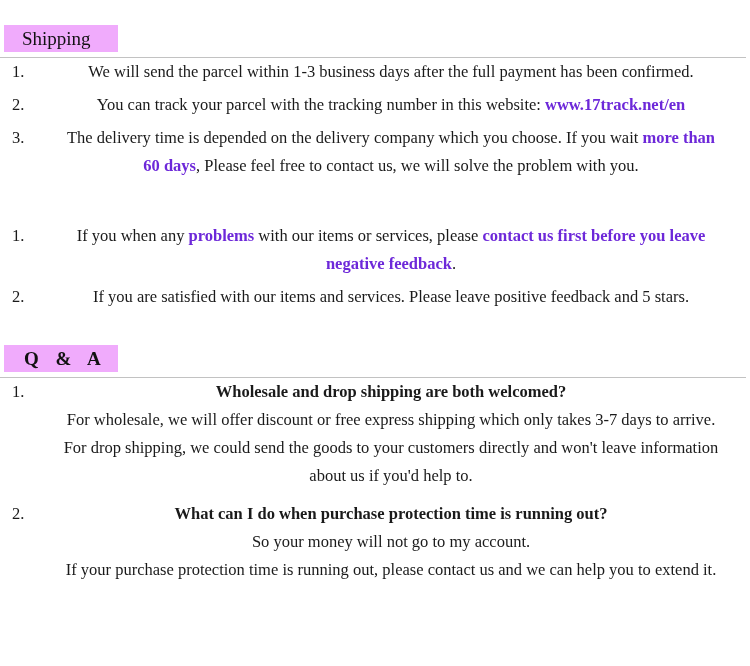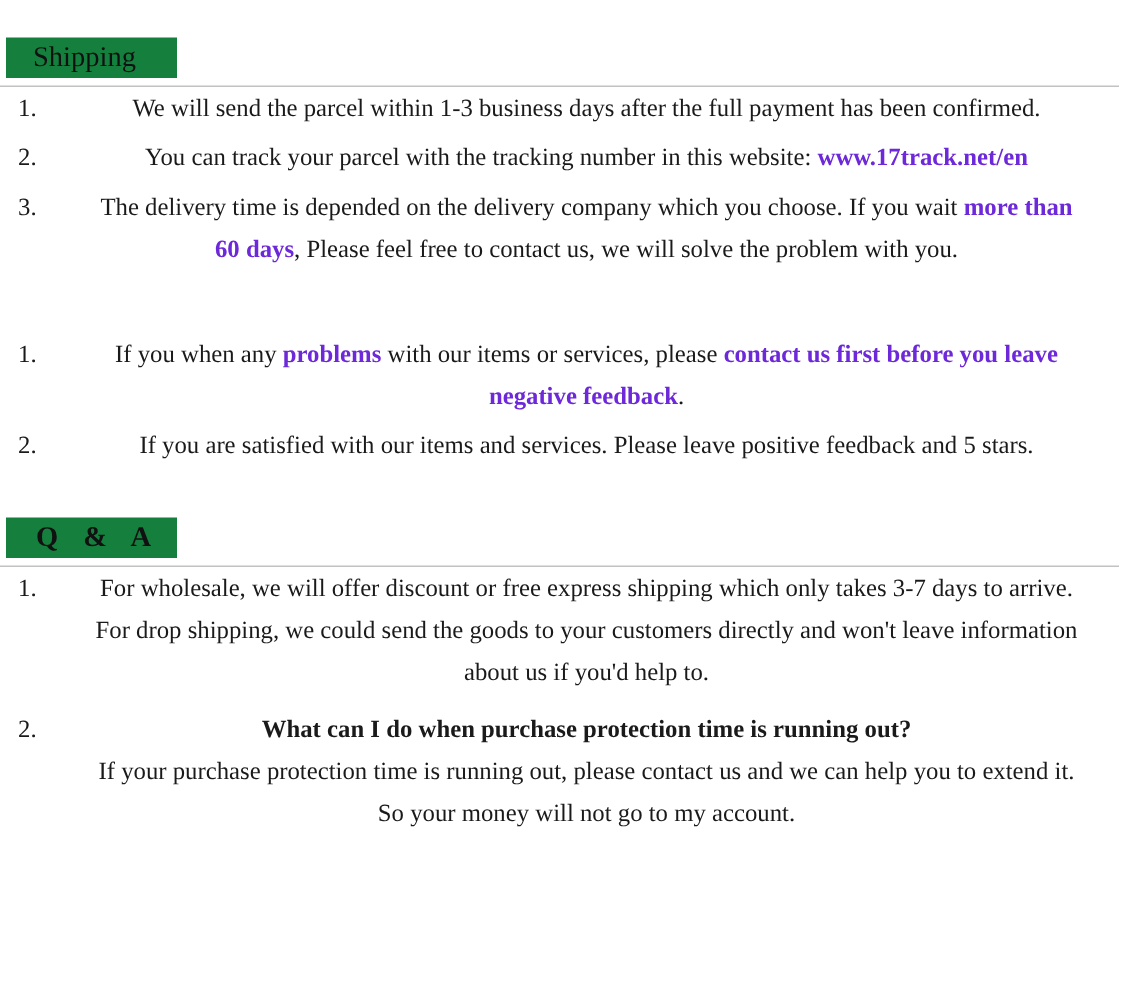--- a/index.html
+++ b/index.html
@@ -28,21 +28,21 @@
     position: relative;
     height: 33px;
   }
   .section-head .tag {
     position: absolute;
     left: 4px;
     top: 0;
     min-width: 114px;
     height: 27px;
     line-height: 27px;
-    background: #15803d;
+    background: #f0abfc;
     font-size: 19px;
     color: #111111;
     padding: 0 10px 0 18px;
     box-sizing: border-box;
     white-space: nowrap;
   }
   .section-head .tag.qa {
     letter-spacing: 6px;
     padding-left: 20px;
     font-weight: bold;
@@ -158,29 +158,30 @@
 
   <div class="section block-qa">
     <div class="section-head">
       <div class="tag qa">Q &amp; A</div>
       <div class="rule"></div>
     </div>
     <ol class="items list-qa">
       <li>
         <span class="num">1.</span>
         <span class="body">
+          <span class="line q">Wholesale and drop shipping are both welcomed?</span>
           <span class="line">For wholesale, we will offer discount or free express shipping which only takes 3-7 days to arrive.</span>
           <span class="line">For drop shipping, we could send the goods to your customers directly and won't leave information</span>
           <span class="line">about us if you'd help to.</span>
         </span>
       </li>
       <li>
         <span class="num">2.</span>
         <span class="body">
           <span class="line q">What can I do when purchase protection time is running out?</span>
+          <span class="line">So your money will not go to my account.</span>
           <span class="line">If your purchase protection time is running out, please contact us and we can help you to extend it.</span>
-          <span class="line">So your money will not go to my account.</span>
         </span>
       </li>
     </ol>
   </div>
 
 </div>
 
 </body></html>

